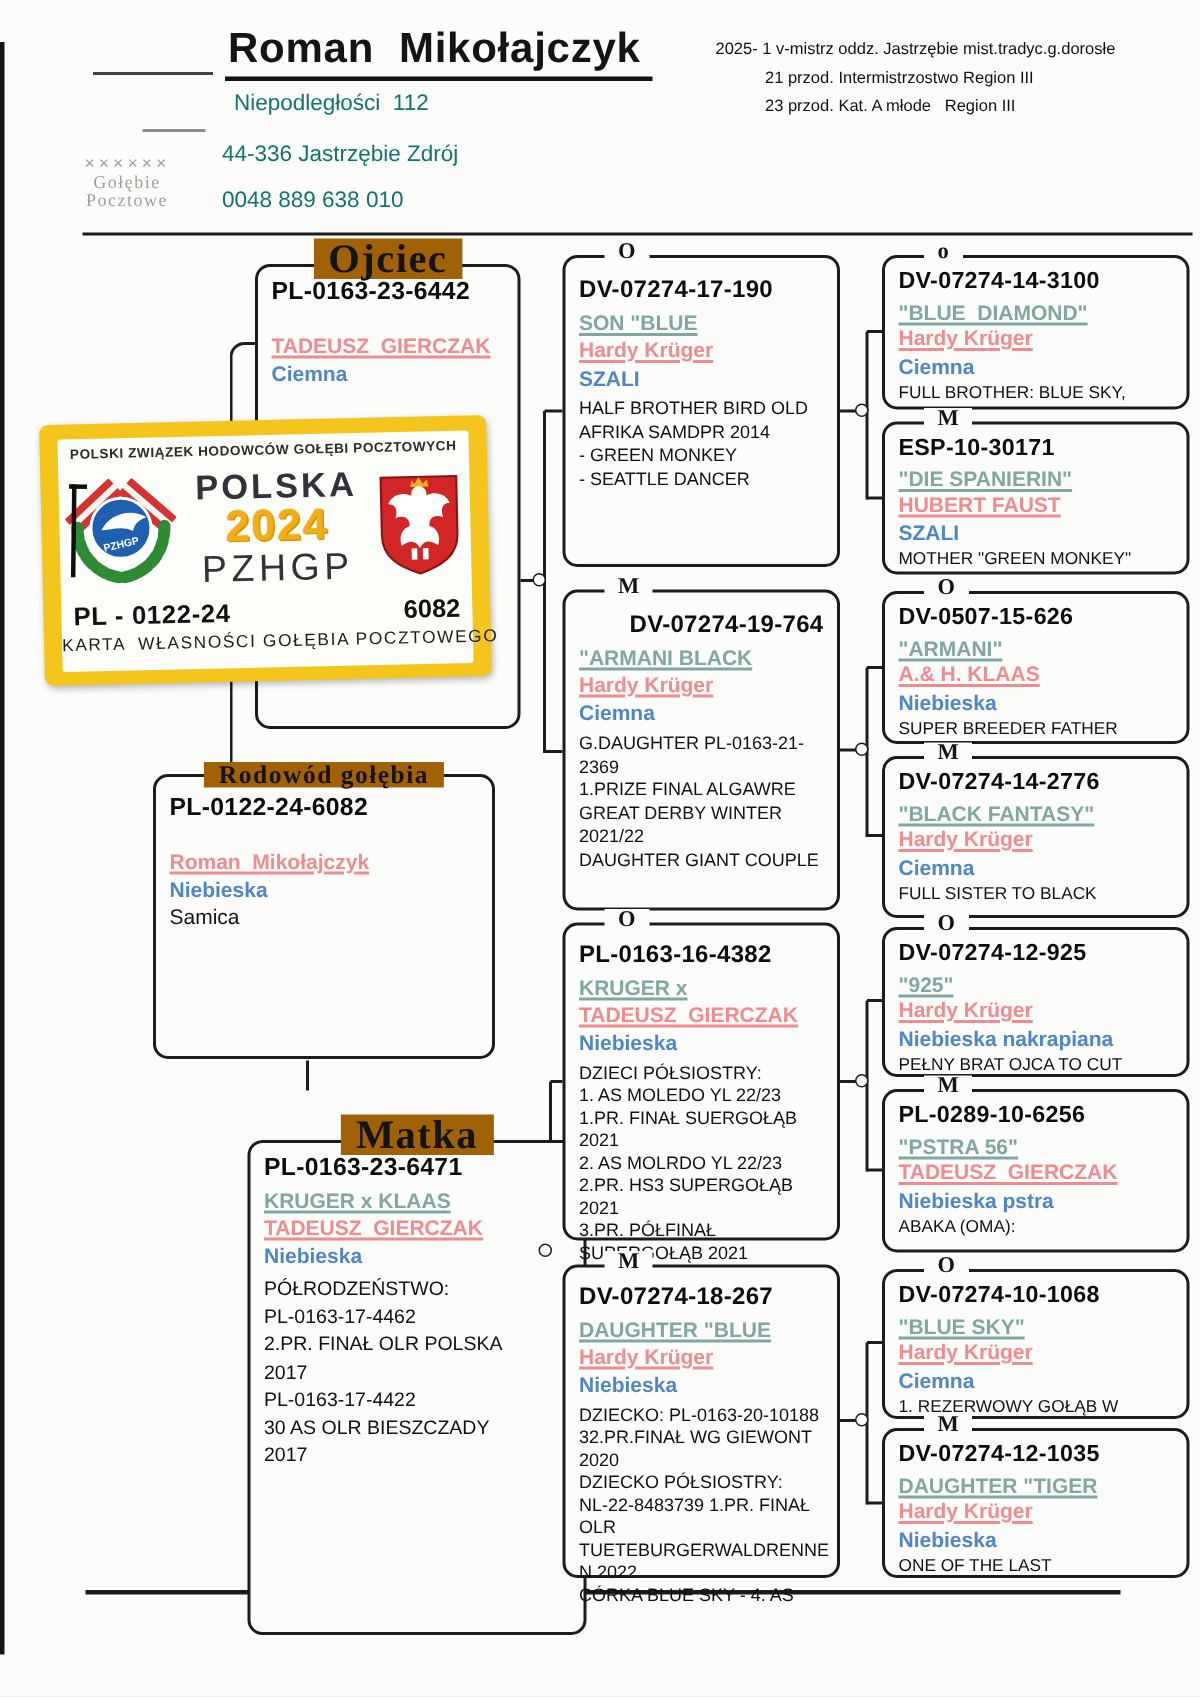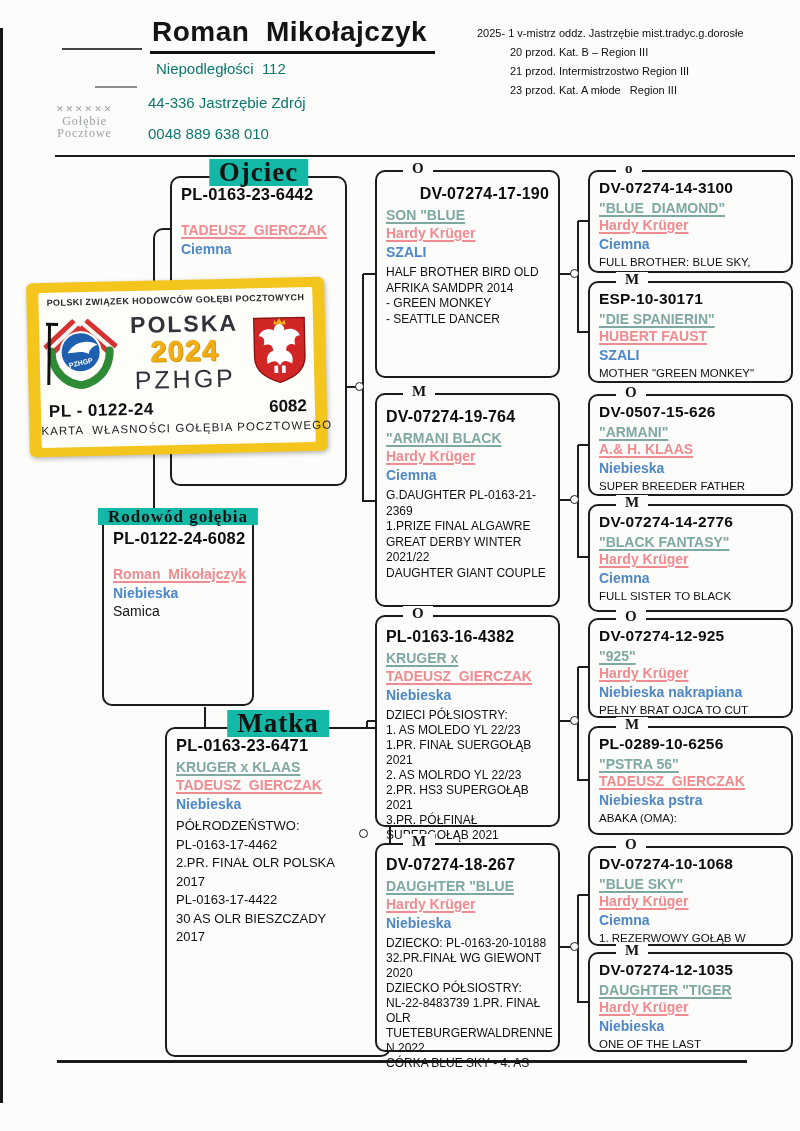--- a/index.html
+++ b/index.html
@@ -16,21 +16,21 @@
         text-align:center;line-height:12px;}
   #stamp .stars{font-size:9px;letter-spacing:2px;}
   #stamp .sline{font-size:12px;letter-spacing:1px;}
   #achv{position:absolute;left:477px;top:24px;width:320px;font-size:11px;line-height:19px;color:#111;}
   #achv .a{margin-left:33px;white-space:pre;}
   #achv .a.first{margin-left:0;}
   .rule{position:absolute;background:#1b1b1b;}
   
   .pbox{position:absolute;border:2px solid #1c1c1c;border-radius:10px;background:#fcfcfa;
         padding:7px 9px 4px 9px;box-sizing:border-box;}
-  .boxtitle{position:absolute;top:-19px;left:50%;transform:translateX(-50%);background:#14b8a6;
+  .boxtitle{position:absolute;top:-19px;left:50%;transform:translateX(-50%);background:#a16207;
         padding:0 10px;font-family:"Liberation Serif",serif;font-weight:bold;font-size:27px;
         letter-spacing:1px;white-space:nowrap;line-height:1;}
   .boxtitle.small{font-size:17px;top:-10px;}
   .sexlabel{position:absolute;top:-11px;left:26px;background:#fcfcfa;padding:0 9px;
         font-family:"Liberation Serif",serif;font-weight:bold;font-size:15px;line-height:1;}
   .ring{font-size:16px;font-weight:bold;color:#0d0d0d;letter-spacing:.2px;margin-bottom:3px;white-space:pre;}
   .pname{font-size:14px;font-weight:bold;text-decoration:underline;text-underline-offset:2px;
         text-decoration-thickness:1.5px;line-height:18px;white-space:pre;}
   .teal{color:#7fa8a3;}
   .pink{color:#f08b90;}
@@ -80,21 +80,20 @@
   <div class="addr" style="left:148px;top:125px;">0048 889 638 010</div>
 
   <div id="stamp">
     <div class="stars">✕✕✕✕✕✕</div>
     <div class="sline">Gołębie</div>
     <div class="sline">Pocztowe</div>
   </div>
 
   <div id="achv">
     <div class="a first">2025- 1 v-mistrz oddz. Jastrzębie mist.tradyc.g.dorosłe</div>
-    <div class="a">20 przod. Kat. B – Region III</div>
     <div class="a">21 przod. Intermistrzostwo Region III</div>
     <div class="a">23 przod. Kat. A młode   Region III</div>
   </div>
 
   <div class="rule" style="left:55px;top:155px;width:740px;height:2px;"></div>
   <div class="rule" style="left:57px;top:1060px;width:690px;height:3px;"></div>
 
   <div class="lcorner" style="left:153px;top:228px;width:18px;height:288px;"></div>
   <div class="cline" style="left:204px;top:707px;width:2px;height:20px;"></div>
 
@@ -134,58 +133,58 @@
   <div class="cline" style="left:578px;top:1001px;width:10px;height:2px;"></div>
   <div class="jloop" style="left:570px;top:942px;"></div>
 
   <div class="pbox" style="left:170px;top:176px;width:177px;height:310px;">
     <div class="boxtitle">Ojciec</div>
     <div class="ring" style="font-size:16.5px;">PL-0163-23-6442</div>
     <div class="pname pink gap">TADEUSZ  GIERCZAK</div>
     <div class="pcolor">Ciemna</div>
   </div>
 
-  <div class="pbox" style="left:102px;top:516px;width:152px;height:190px;">
+  <div class="pbox" style="left:102px;top:516px;width:228px;height:190px;">
     <div class="boxtitle small">Rodowód gołębia</div>
     <div class="ring" style="font-size:16.5px;margin-top:4px;">PL-0122-24-6082</div>
     <div class="pname pink gap">Roman  Mikołajczyk</div>
     <div class="pcolor">Niebieska</div>
     <div style="font-size:14px;line-height:18px;">Samica</div>
   </div>
 
-  <div class="pbox" style="left:165px;top:727px;width:226px;height:330px;">
+  <div class="pbox" style="left:165px;top:760px;width:226px;height:330px;">
     <div class="boxtitle">Matka</div>
     <div class="ring" style="font-size:16.5px;">PL-0163-23-6471</div>
     <div class="pname teal">KRUGER x KLAAS</div>
     <div class="pname pink">TADEUSZ  GIERCZAK</div>
     <div class="pcolor">Niebieska</div>
     <div class="pnotes" style="font-size:13px;line-height:18.5px;">PÓŁRODZEŃSTWO:
 PL-0163-17-4462
 2.PR. FINAŁ OLR POLSKA
 2017
 PL-0163-17-4422
 30 AS OLR BIESZCZADY
 2017</div>
   </div>
 
   <div class="pbox" style="left:375px;top:170px;width:185px;height:208px;">
     <span class="sexlabel">O</span>
-    <div class="ring" style="margin-top:6px;text-align:right;">DV-07274-17-190</div>
+    <div class="ring" style="margin-top:6px;">DV-07274-17-190</div>
     <div class="pname teal">SON "BLUE</div>
     <div class="pname pink">Hardy Krüger</div>
     <div class="pcolor">SZALI</div>
     <div class="pnotes">HALF BROTHER BIRD OLD
 AFRIKA SAMDPR 2014
 - GREEN MONKEY
 - SEATTLE DANCER</div>
   </div>
 
   <div class="pbox" style="left:375px;top:393px;width:185px;height:214px;">
     <span class="sexlabel">M</span>
-    <div class="ring" style="margin-top:6px;">DV-07274-19-764</div>
+    <div class="ring" style="margin-top:6px;text-align:right;">DV-07274-19-764</div>
     <div class="pname teal">"ARMANI BLACK</div>
     <div class="pname pink">Hardy Krüger</div>
     <div class="pcolor">Ciemna</div>
     <div class="pnotes">G.DAUGHTER PL-0163-21-
 2369
 1.PRIZE FINAL ALGAWRE
 GREAT DERBY WINTER
 2021/22
 DAUGHTER GIANT COUPLE</div>
   </div>

